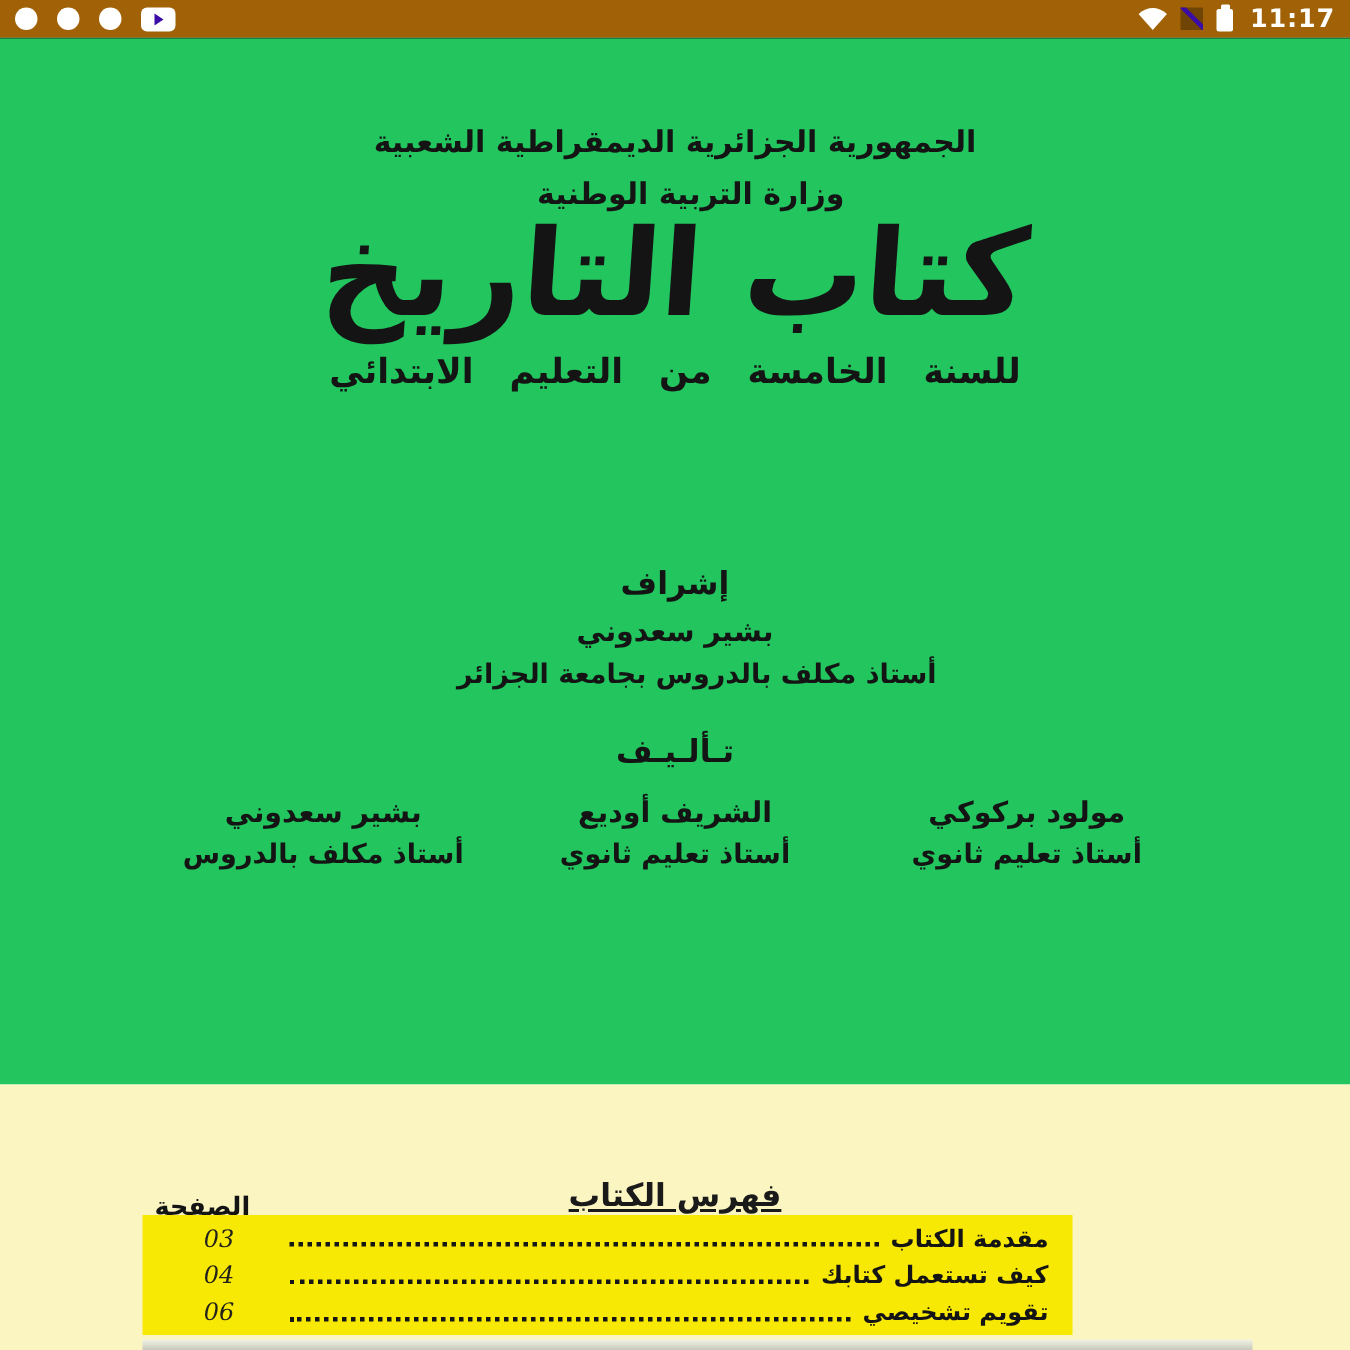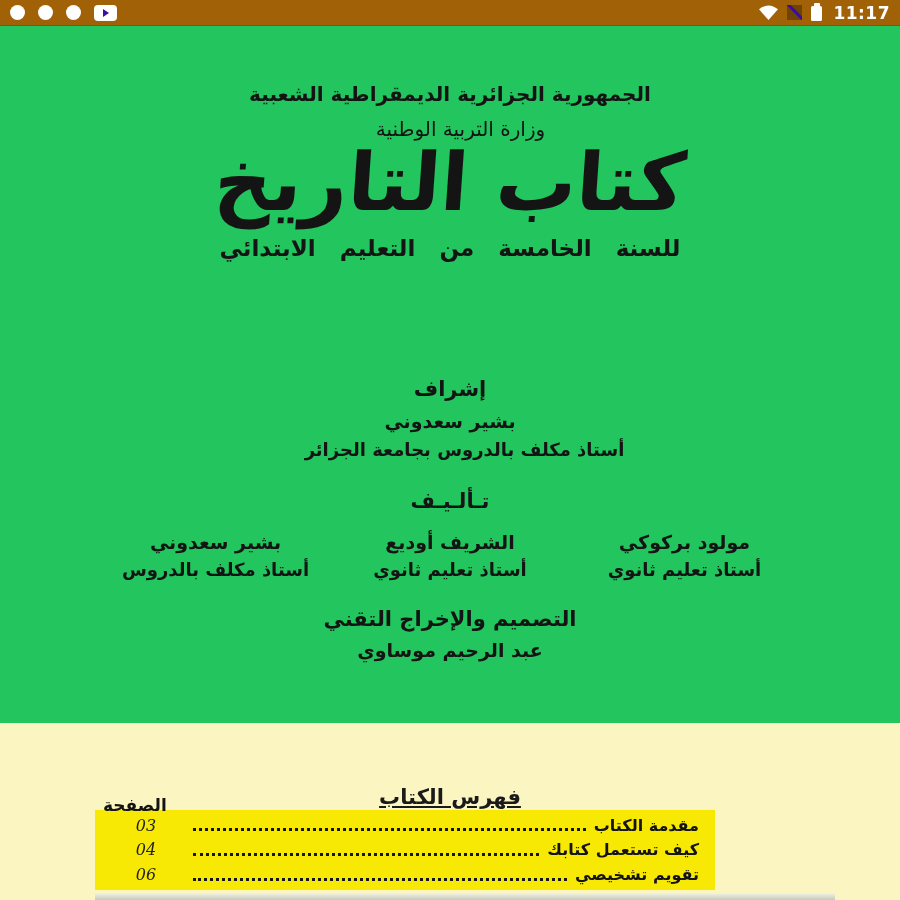--- a/index.html
+++ b/index.html
@@ -50,21 +50,21 @@
     background:#ffffff; border-radius:1px 1px 0 0;
   }
   .sb-time { color:#ffffff; font-weight:bold; font-size:17px; letter-spacing:.5px; margin-left:2px; }
 
   
   .page {
     position:absolute; top:25px; left:0; right:0; bottom:177px;
     background:#22c55e; text-align:center; color:#141414;
   }
   .hdr-line1 { margin-top:57px; font-size:20px; font-weight:bold; }
-  .hdr-line2 { margin-top:11px; font-size:20px; font-weight:normal;padding-left:21px; }
+  .hdr-line2 { margin-top:11px; font-size:20px; font-weight:bold;padding-left:21px; }
   .book-title {
     margin-top:0px; font-size:80px; line-height:1.05; font-weight:bold;
     transform:skewX(-4deg);
   }
   .book-subtitle { margin-top:10px; font-size:23px; font-weight:bold; word-spacing:16px; }
   .supervision-block { margin-top:116px; }
   .sec-heading { font-size:21px; font-weight:bold; }
   .person-name { margin-top:9px; font-size:19px; font-weight:bold; }
   .person-role { margin-top:7px; font-size:18px; font-weight:bold;padding-left:29px; }
   .authorship-block { margin-top:29px; }
@@ -155,24 +155,20 @@
           <div class="author-name">الشريف أوديع</div>
           <div class="author-role">أستاذ تعليم ثانوي</div>
         </div>
         <div class="author-col">
           <div class="author-name">بشير سعدوني</div>
           <div class="author-role">أستاذ مكلف بالدروس</div>
         </div>
       </div>
     </div>
 
-    <div class="design-block">
-      <div class="sec-heading">التصميم والإخراج التقني</div>
-      <div class="design-name">عبد الرحيم موساوي</div>
-    </div>
   </main>
 
   <footer class="toc-area">
     <div class="toc-title">فهرس الكتاب</div>
 
     <div class="toc-box">
       <span class="toc-page-label">الصفحة</span>
       <div class="toc-rows">
         <div class="toc-row">
           <span class="toc-label">مقدمة الكتاب</span>

